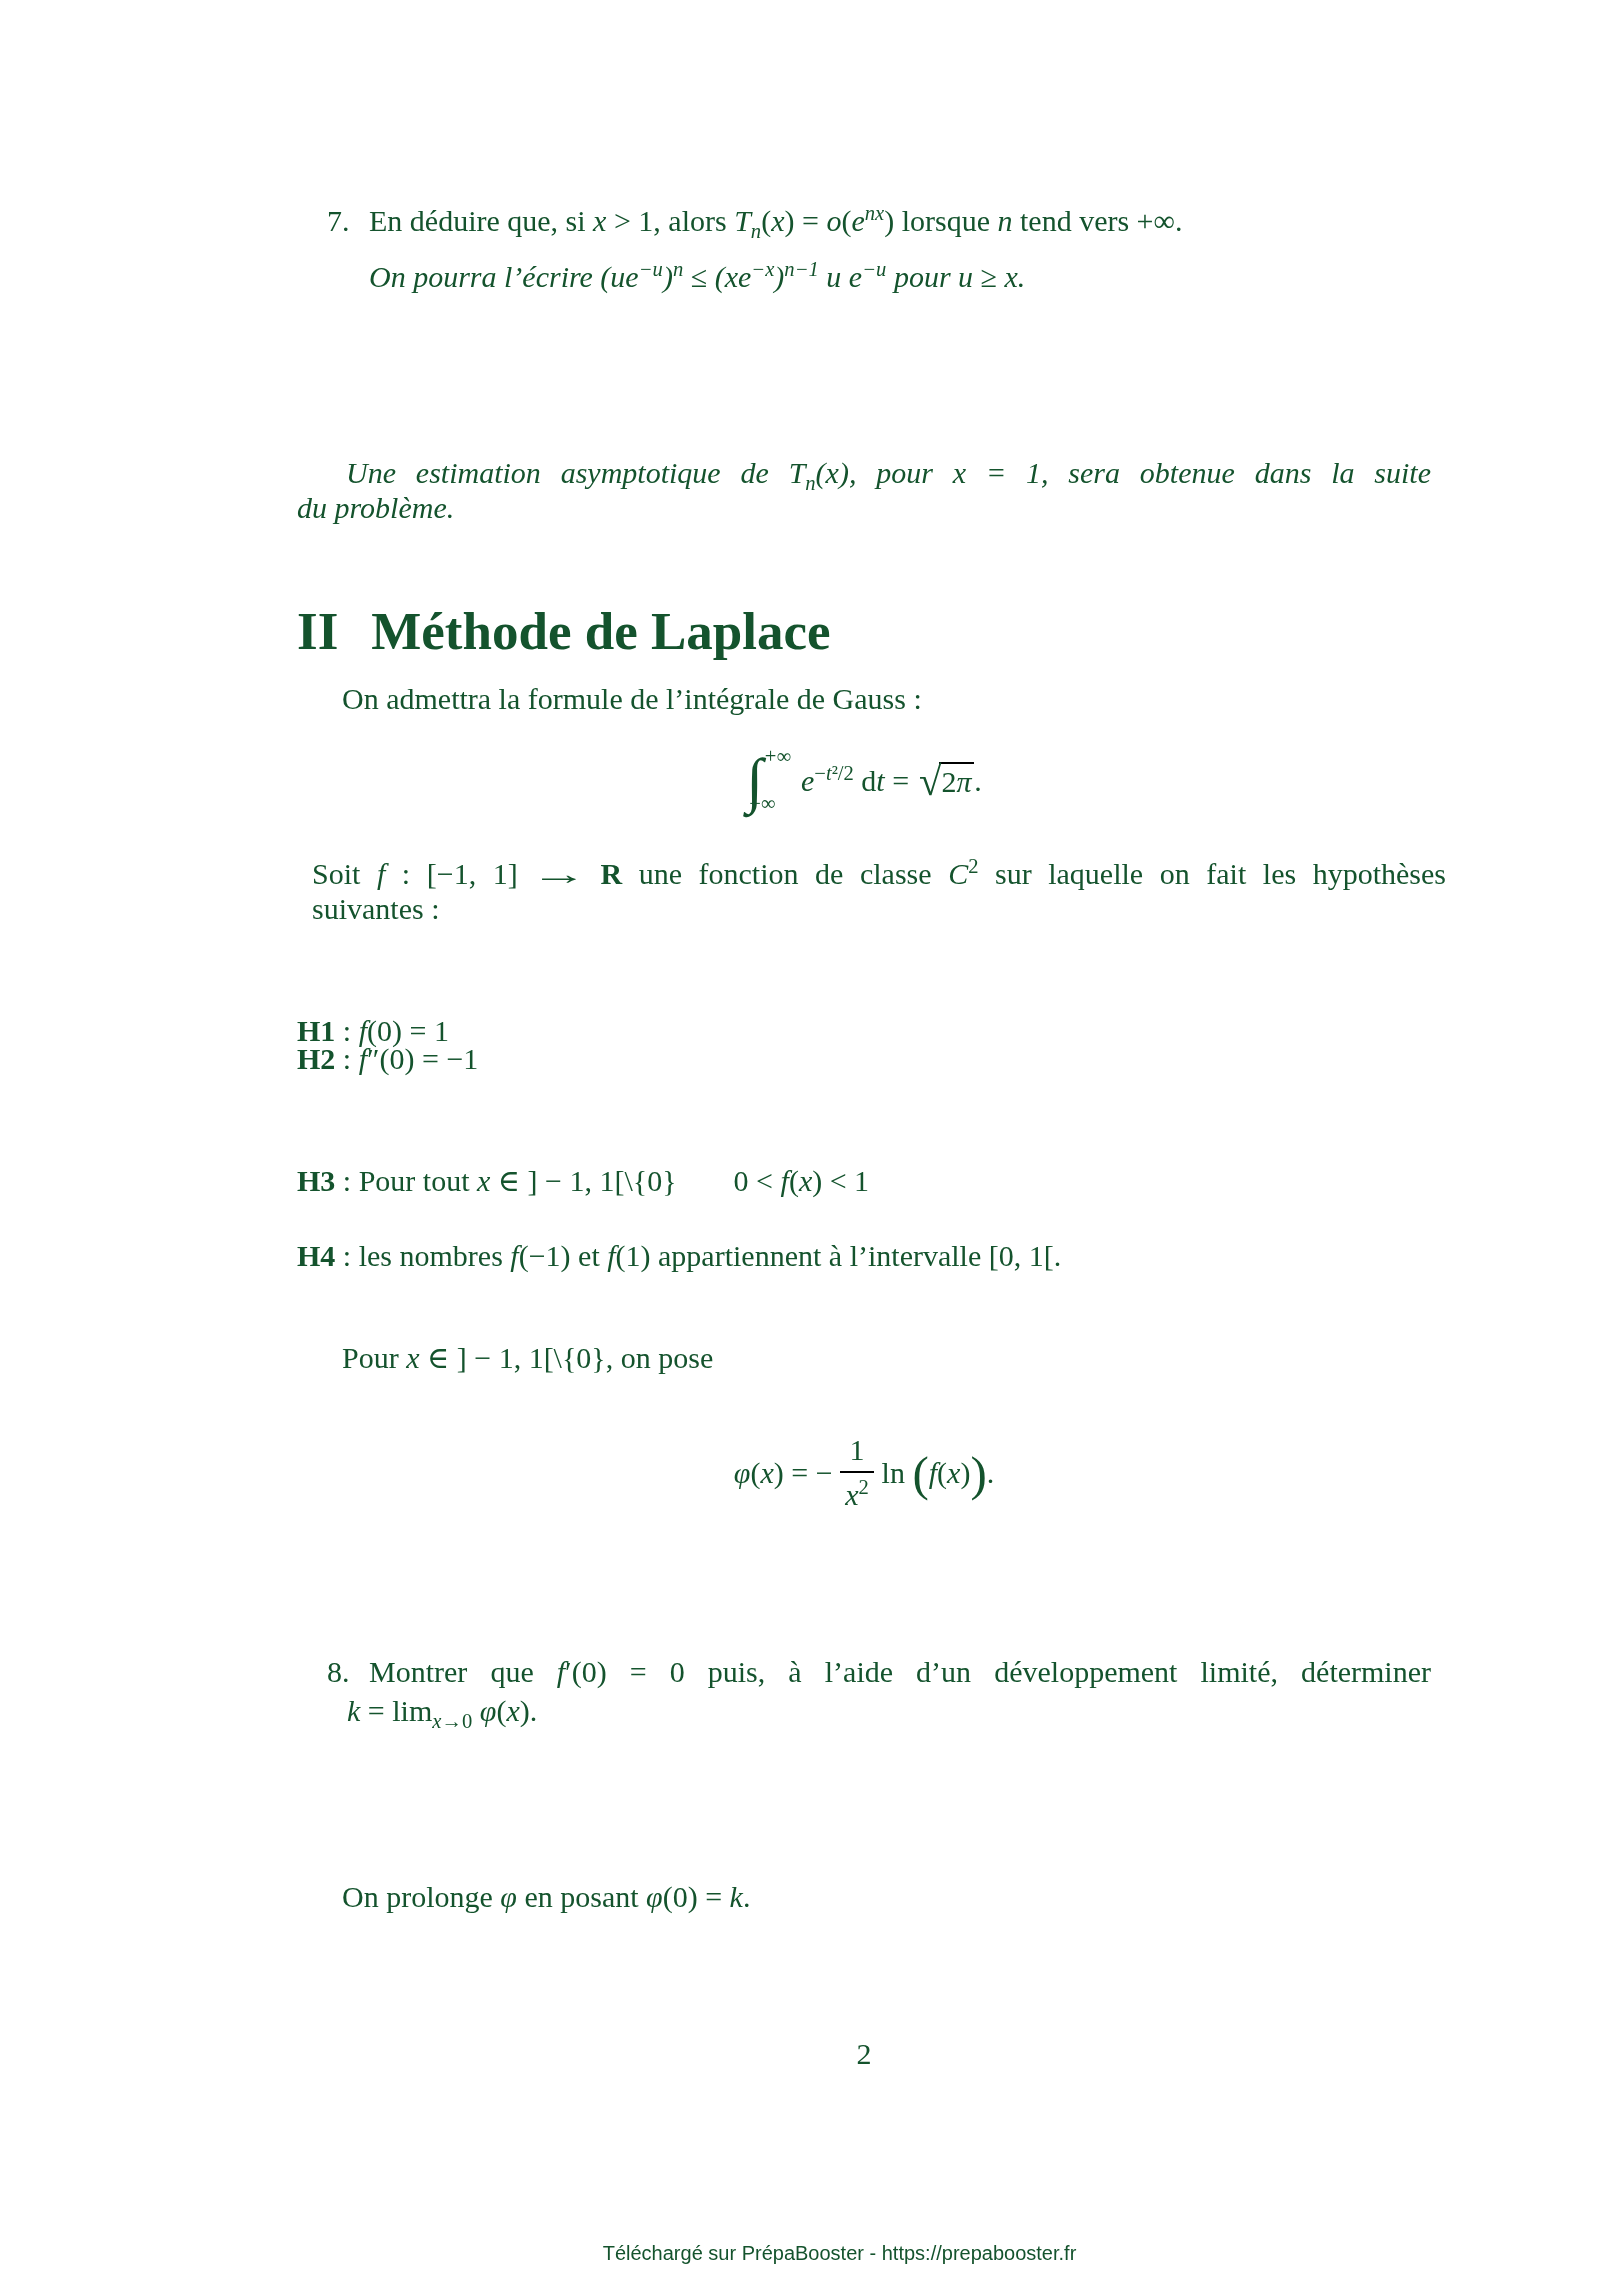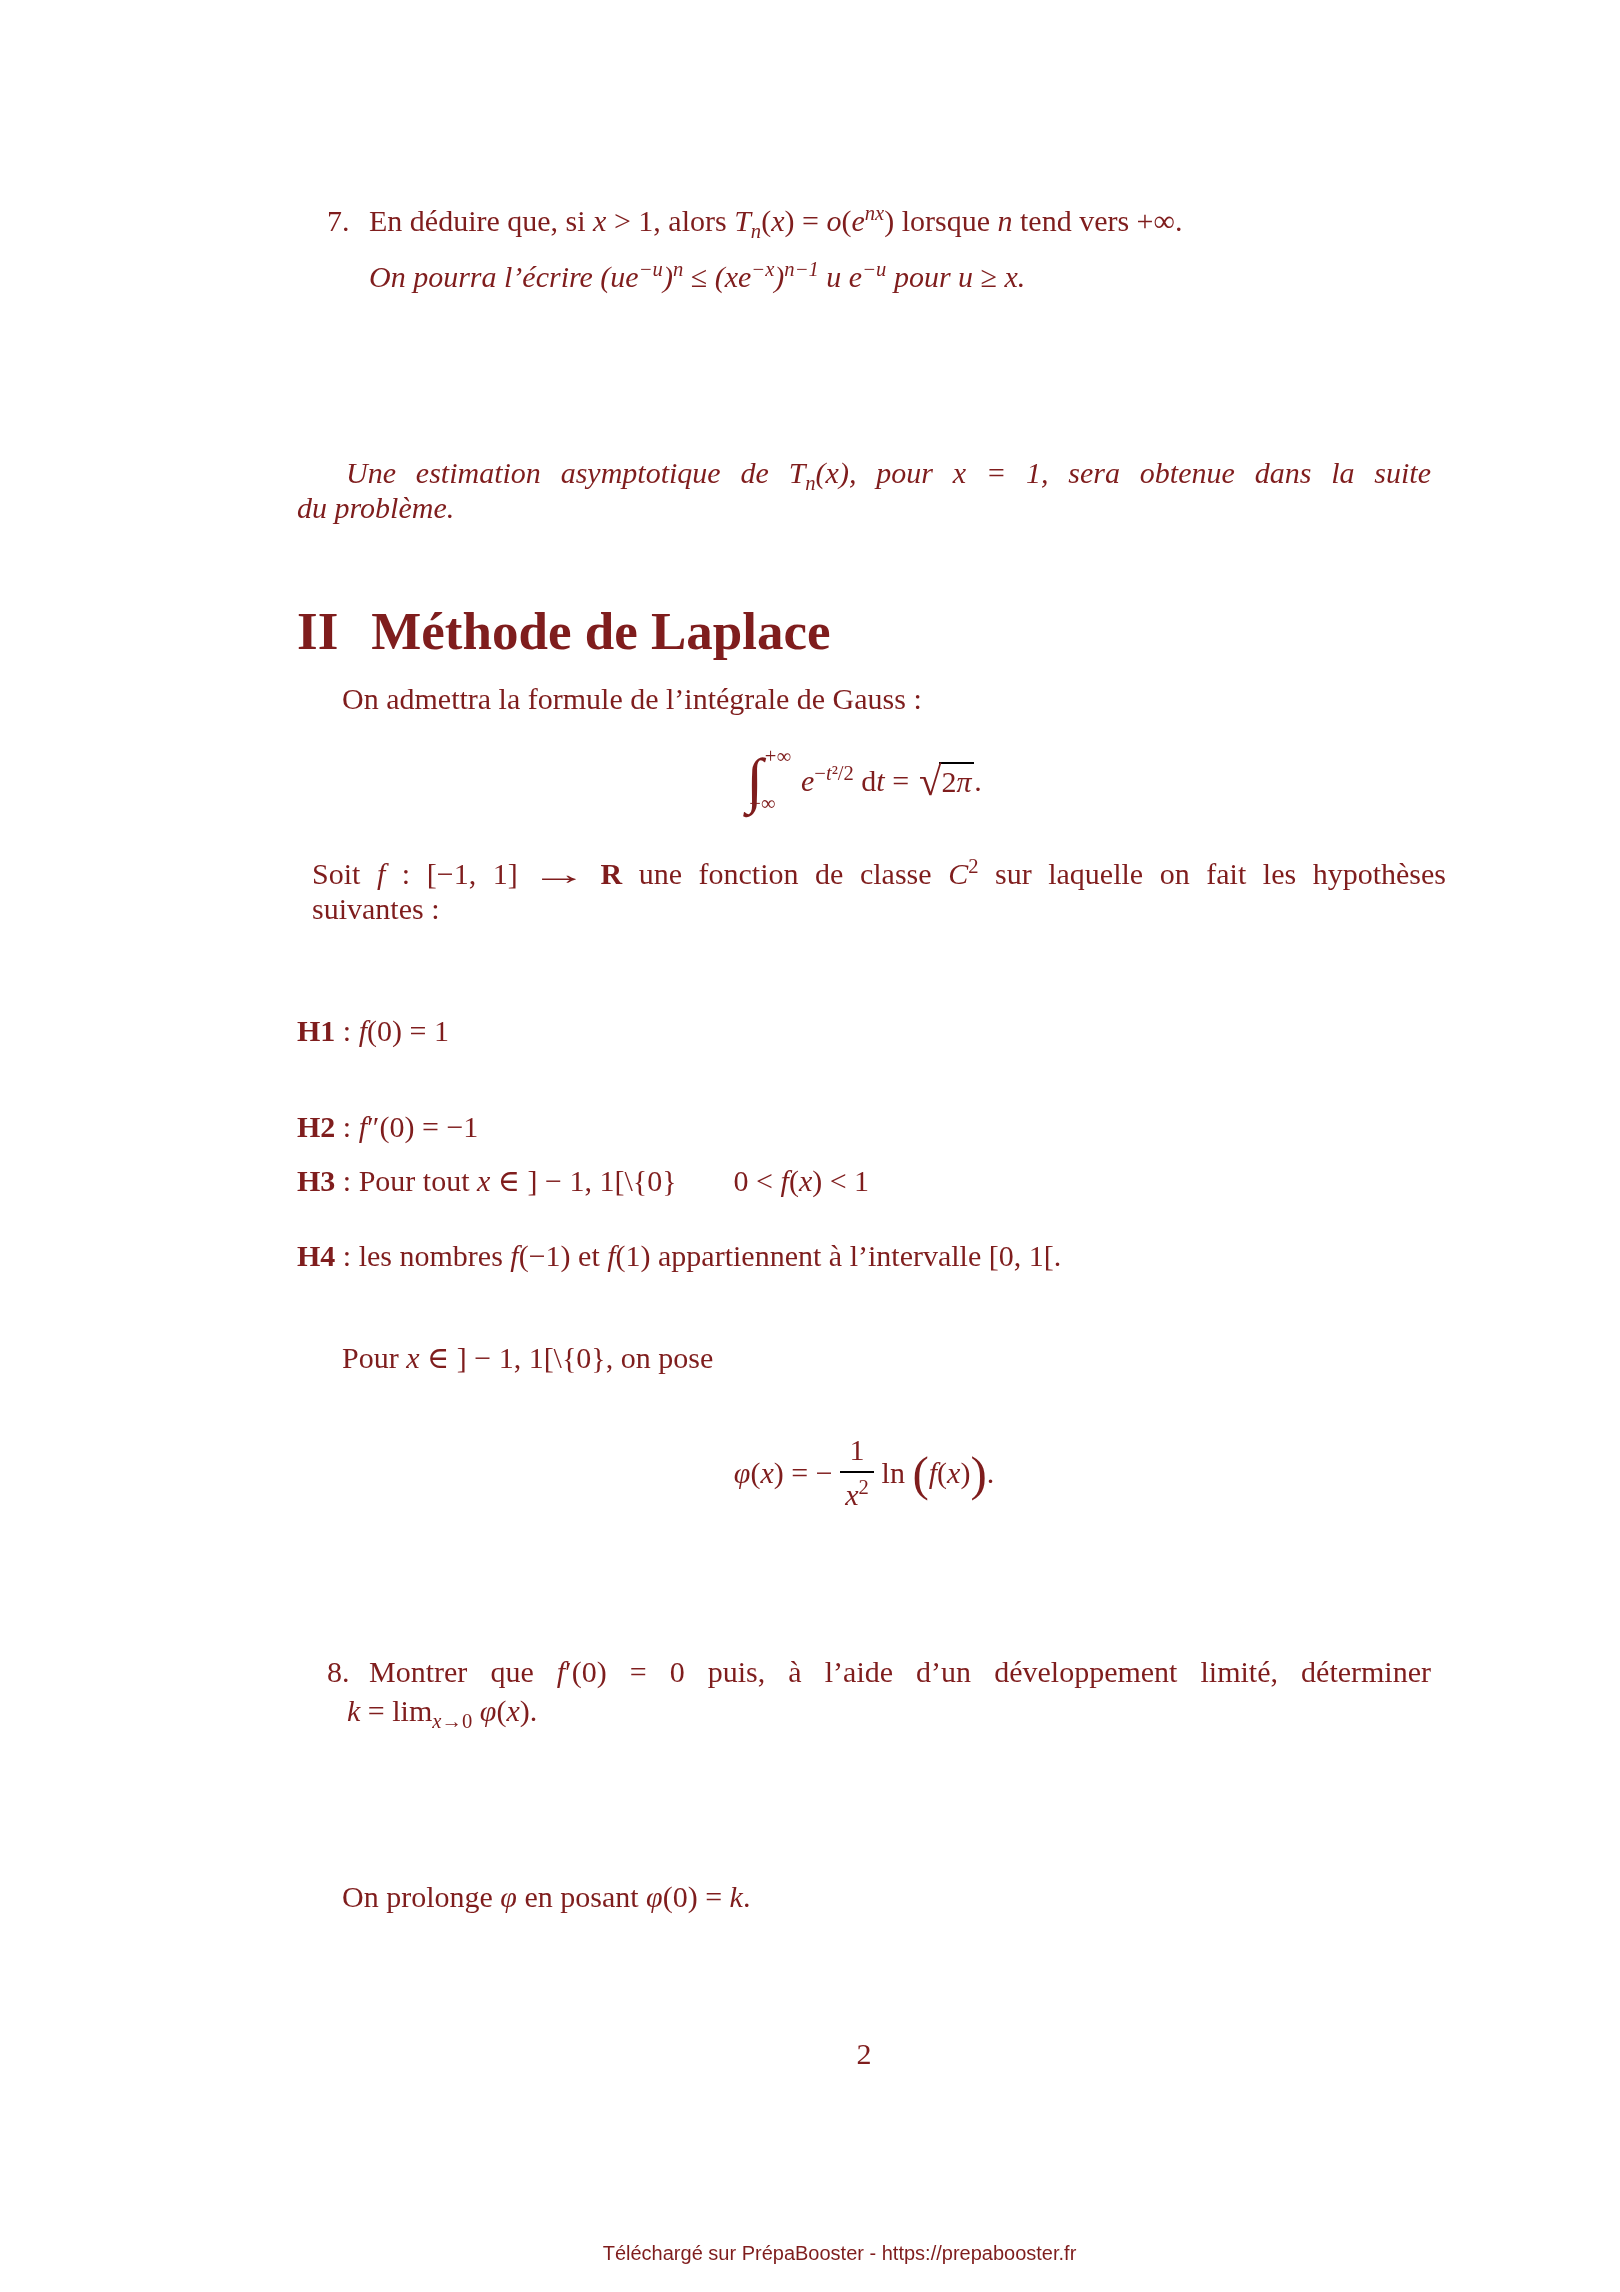--- a/index.html
+++ b/index.html
@@ -1,18 +1,18 @@
 <!DOCTYPE html>
 <html><head>
 <meta charset="utf-8">
 <style>
   html,body { margin:0; padding:0; background:#e8e8e8; }
   .page {
     position:relative; width:1620px; height:2293px; margin:0 auto;
-    background:#ffffff; color:#7f1d1d;
+    background:#ffffff; color:#14532d;
     font-family:"Liberation Serif","DejaVu Serif",serif;
     font-size:30px; line-height:37px;
   }
   .abs { position:absolute; }
   .line { display:block; }
   .just { text-align:justify; text-align-last:justify; }
 
   
   .sg-r  { font-style:inherit; }
   .sg-i  { font-style:italic; }
@@ -99,21 +99,21 @@
   </div>
 
   <div id="soit" class="abs">
     <span class="line just"><span class="sg-r">Soit </span><span class="sg-i">f</span><span class="sg-r"> : [−1, 1] </span><span class="sg-arr">→</span><span class="sg-r"> </span><span class="sg-b">R</span><span class="sg-r"> une fonction de classe </span><span class="sg-i">C</span><sup class="sg-sup">2</sup><span class="sg-r"> sur laquelle on fait les hypothèses</span></span>
     <span class="line"><span class="sg-r">suivantes :</span></span>
   </div>
 
   <div class="abs hyp-row" style="top:1012px">
     <span class="sg-b">H1</span><span><span class="sg-r"> : </span><span class="sg-i">f</span><span class="sg-r">(0) = 1</span></span>
   </div>
-  <div class="abs hyp-row" style="top:1108px">
+  <div class="abs hyp-row" style="top:1040px">
     <span class="sg-b">H2</span><span><span class="sg-r"> : </span><span class="sg-i">f</span><span class="sg-r">″(0) = −1</span></span>
   </div>
   <div class="abs hyp-row" style="top:1162px">
     <span class="sg-b">H3</span><span><span class="sg-r"> : Pour tout </span><span class="sg-i">x</span><span class="sg-r"> ∈ ] − 1, 1[\{0}</span><span class="sg-gap"></span><span class="sg-r">0 &lt; </span><span class="sg-i">f</span><span class="sg-r">(</span><span class="sg-i">x</span><span class="sg-r">) &lt; 1</span></span>
   </div>
   <div class="abs hyp-row" style="top:1237px">
     <span class="sg-b">H4</span><span><span class="sg-r"> : les nombres </span><span class="sg-i">f</span><span class="sg-r">(−1) et </span><span class="sg-i">f</span><span class="sg-r">(1) appartiennent à l’intervalle [0, 1[.</span></span>
   </div>
 
   <div id="pour" class="abs"><span class="sg-r">Pour </span><span class="sg-i">x</span><span class="sg-r"> ∈ ] − 1, 1[\{0}, on pose</span></div>

